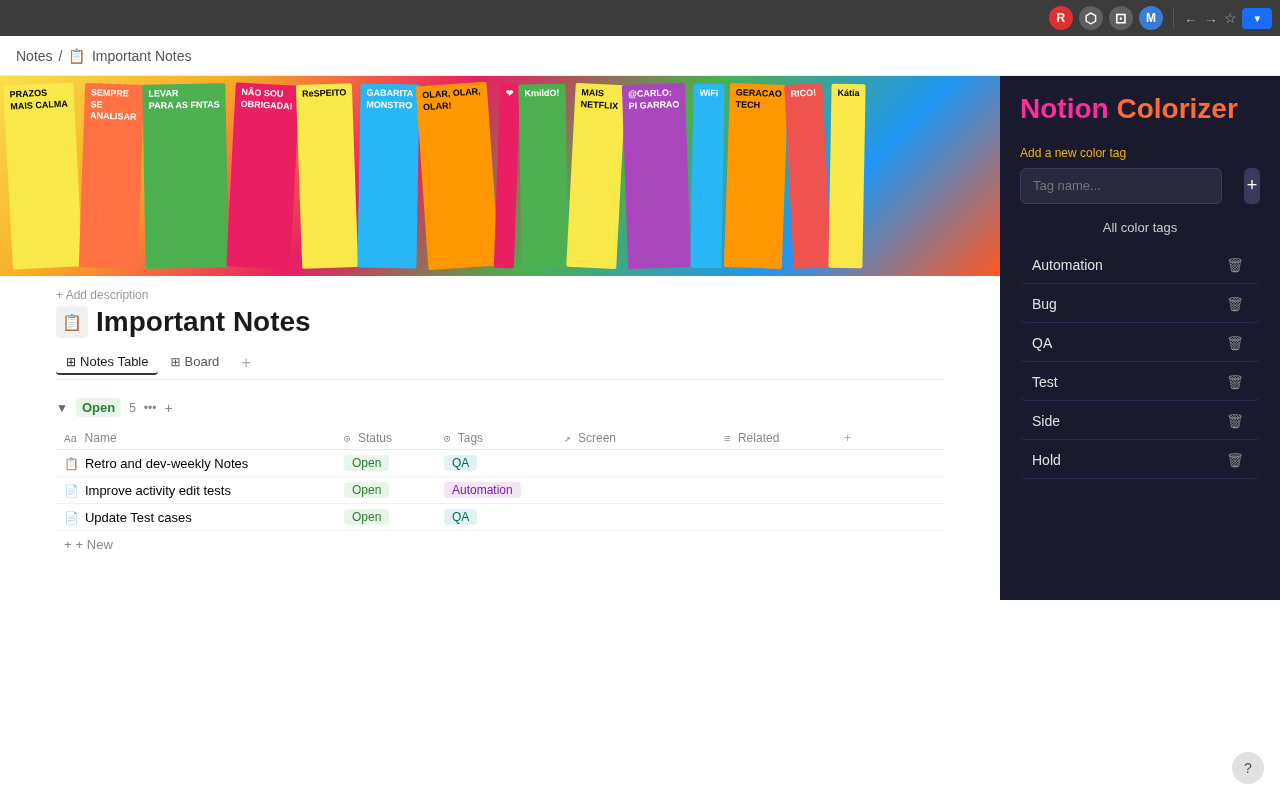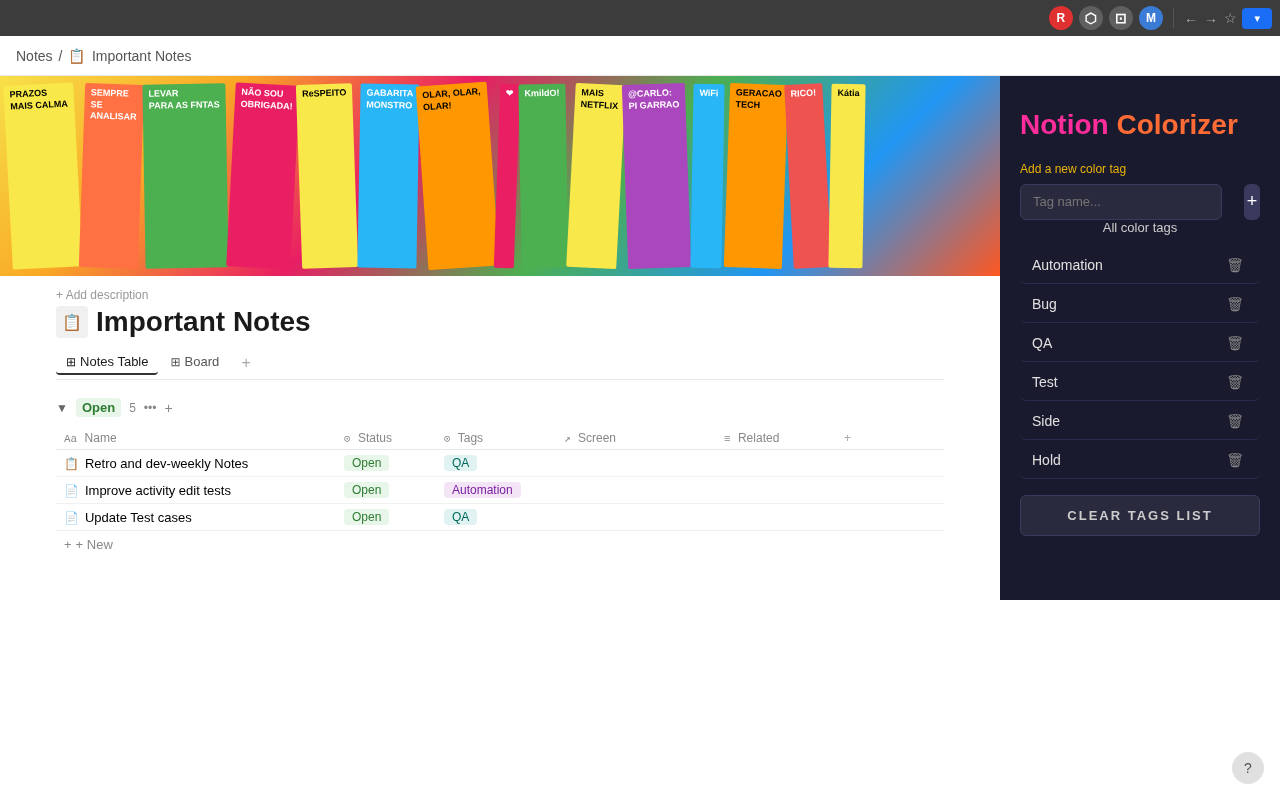--- a/index.html
+++ b/index.html
@@ -221,21 +221,21 @@
       cursor: pointer;
     }
 
     
     .colorizer-panel {
       width: 280px;
       background: #1a1a2e;
       color: #fff;
       display: flex;
       flex-direction: column;
-      padding: 32px 20px;
+      padding: 16px 20px;
       overflow-y: auto;
       flex-shrink: 0;
     }
 
     .colorizer-title {
       font-size: 28px;
       font-weight: 800;
       margin-bottom: 20px;
       line-height: 1.2;
     }
@@ -244,20 +244,21 @@
 
     .add-tag-label {
       font-size: 12px;
       color: #eab308;
       margin-bottom: 8px;
     }
 
     .tag-input-row {
       display: flex;
       gap: 22px;
+      margin-bottom: 16px;
     }
     .tag-input {
       flex: 1;
       background: #2a2a3e;
       border: 1px solid #3a3a5e;
       border-radius: 6px;
       padding: 8px 12px;
       color: #aaa;
       font-size: 13px;
       outline: none;
@@ -512,18 +513,17 @@
       <div class="tag-item">
         <span class="tag-item-name">Side</span>
         <button class="tag-delete-btn">🗑</button>
       </div>
       <div class="tag-item">
         <span class="tag-item-name">Hold</span>
         <button class="tag-delete-btn">🗑</button>
       </div>
     </div>
 
-    <button class="clear-tags-btn">CLEAR TAGS LIST</button>
   </div>
 
 </div>
 
 <button class="help-btn">?</button>
 
 </body></html>

